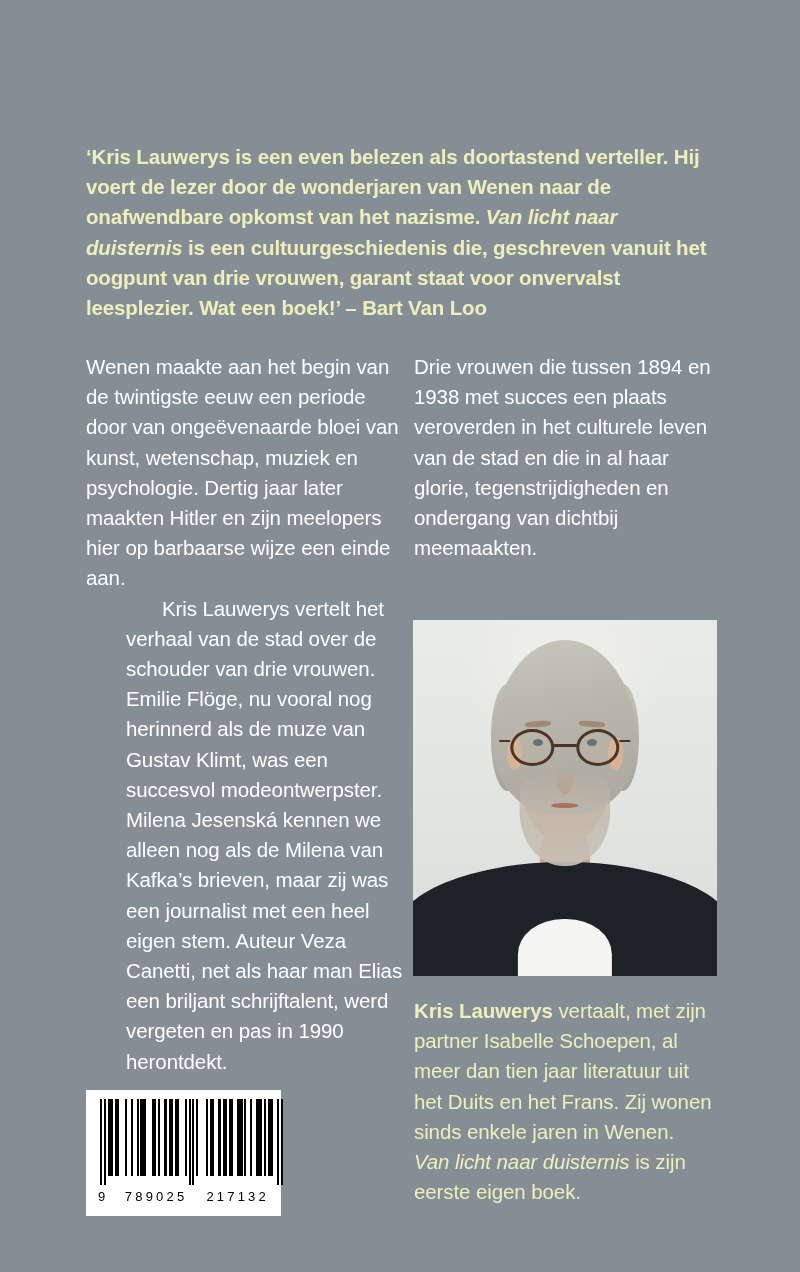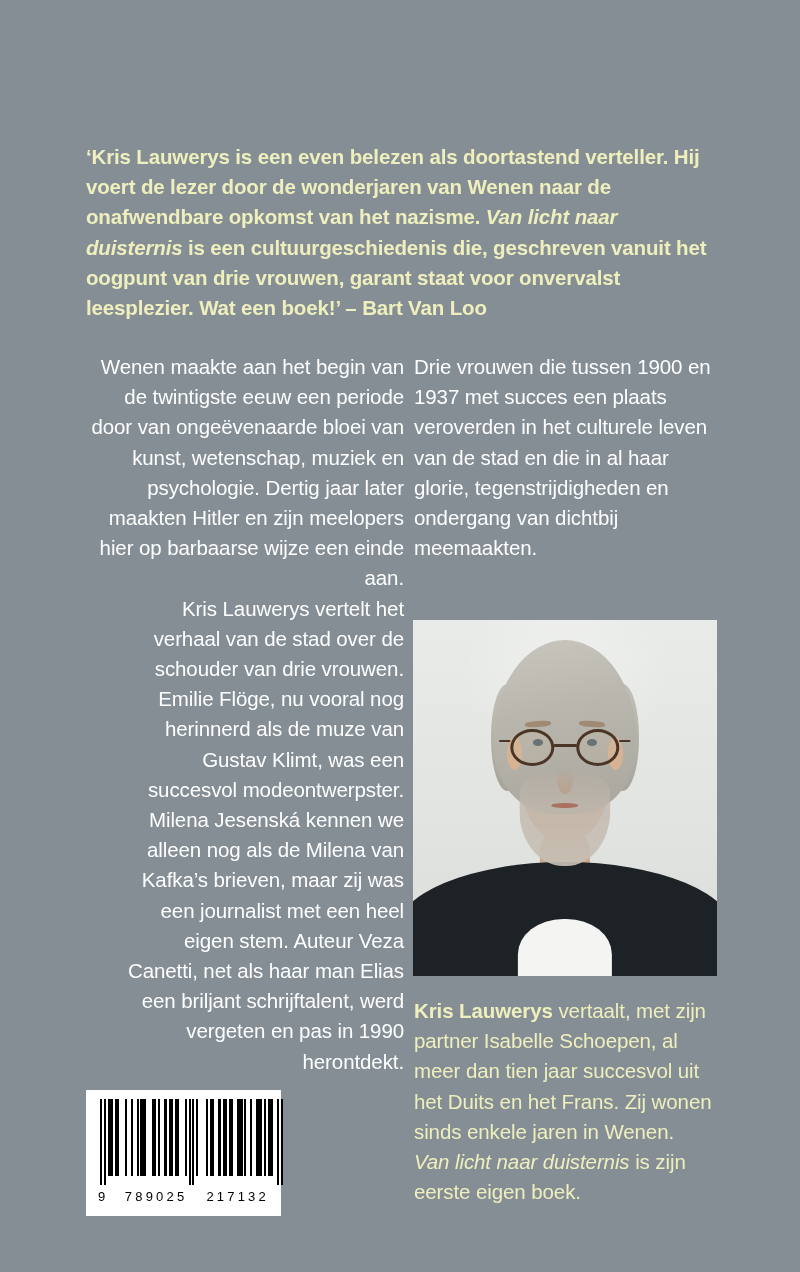--- a/index.html
+++ b/index.html
@@ -36,21 +36,20 @@
     position: absolute;
     color: #ffffff;
     font-size: 20.5px;
     line-height: 30.2px;
     letter-spacing: -0.1px;
   }
   .col-left {
     left: 86px;
     top: 352px;
     width: 318px;
-    text-align: right;
   }
   .col-right {
     left: 414px;
     top: 352px;
     width: 305px;
   }
   .col p { margin: 0; }
   .col p.indent { text-indent: 36px; margin-left: 40px; }
 
   
@@ -294,21 +293,21 @@
   <div class="blurb">
     <span>‘Kris Lauwerys is een even belezen als doortastend verteller. Hij voert de lezer door de wonderjaren van Wenen naar de onafwendbare opkomst van het nazisme. </span><em>Van licht naar duisternis</em><span> is een cultuurgeschiedenis die, geschreven vanuit het oogpunt van drie vrouwen, garant staat voor onvervalst leesplezier. Wat een boek!’ – Bart Van Loo</span>
   </div>
 
   <div class="col col-left">
     <p>Wenen maakte aan het begin van de twintigste eeuw een periode door van ongeëvenaarde bloei van kunst, wetenschap, muziek en psychologie. Dertig jaar later maakten Hitler en zijn meelopers hier op barbaarse wijze een einde aan.</p>
     <p class="indent">Kris Lauwerys vertelt het verhaal van de stad over de schouder van drie vrouwen. Emilie Flöge, nu vooral nog herinnerd als de muze van Gustav Klimt, was een succesvol modeontwerpster. Milena Jesenská kennen we alleen nog als de Milena van Kafka’s brieven, maar zij was een journalist met een heel eigen stem. Auteur Veza Canetti, net als haar man Elias een briljant schrijftalent, werd vergeten en pas in 1990 herontdekt.</p>
   </div>
 
   <div class="col col-right">
-    <p>Drie vrouwen die tussen 1900 en 1937 met succes een plaats veroverden in het culturele leven van de stad en die in al haar glorie, tegenstrijdigheden en ondergang van dichtbij meemaakten.</p>
+    <p>Drie vrouwen die tussen 1894 en 1938 met succes een plaats veroverden in het culturele leven van de stad en die in al haar glorie, tegenstrijdigheden en ondergang van dichtbij meemaakten.</p>
   </div>
 
   <div class="photo-frame">
     <div class="photo">
       <div class="hair-side-l"></div>
       <div class="hair-side-r"></div>
       <div class="neck"></div>
       <div class="suit"></div>
       <div class="tshirt"></div>
       <div class="face"></div>
@@ -326,21 +325,21 @@
         <div class="lens l"></div>
         <div class="lens r"></div>
         <div class="bridge"></div>
         <div class="temple-l"></div>
         <div class="temple-r"></div>
       </div>
     </div>
   </div>
 
   <div class="bio">
-    <b>Kris Lauwerys</b><span> vertaalt, met zijn partner Isabelle Schoepen, al meer dan tien jaar succesvol uit het Duits en het Frans. Zij wonen sinds enkele jaren in Wenen. </span><em>Van licht naar duisternis</em><span> is zijn eerste eigen boek.</span>
+    <b>Kris Lauwerys</b><span> vertaalt, met zijn partner Isabelle Schoepen, al meer dan tien jaar literatuur uit het Duits en het Frans. Zij wonen sinds enkele jaren in Wenen. </span><em>Van licht naar duisternis</em><span> is zijn eerste eigen boek.</span>
   </div>
 
   <div class="barcode-box">
     <div class="bars" id="bars">
         <div class="bar guard" style="width: 1.93px; flex: 0 0 auto; background: rgb(0, 0, 0);"></div>
         <div style="width: 1.93px; flex: 0 0 auto; background: transparent; height: 1px;"></div>
         <div class="bar guard" style="width: 1.93px; flex: 0 0 auto; background: rgb(0, 0, 0);"></div>
         <div style="width: 1.93px; flex: 0 0 auto; background: transparent; height: 1px;"></div>
         <div class="bar short" style="width: 5.79px; flex: 0 0 auto; background: rgb(0, 0, 0);"></div>
         <div style="width: 1.93px; flex: 0 0 auto; background: transparent; height: 1px;"></div>

